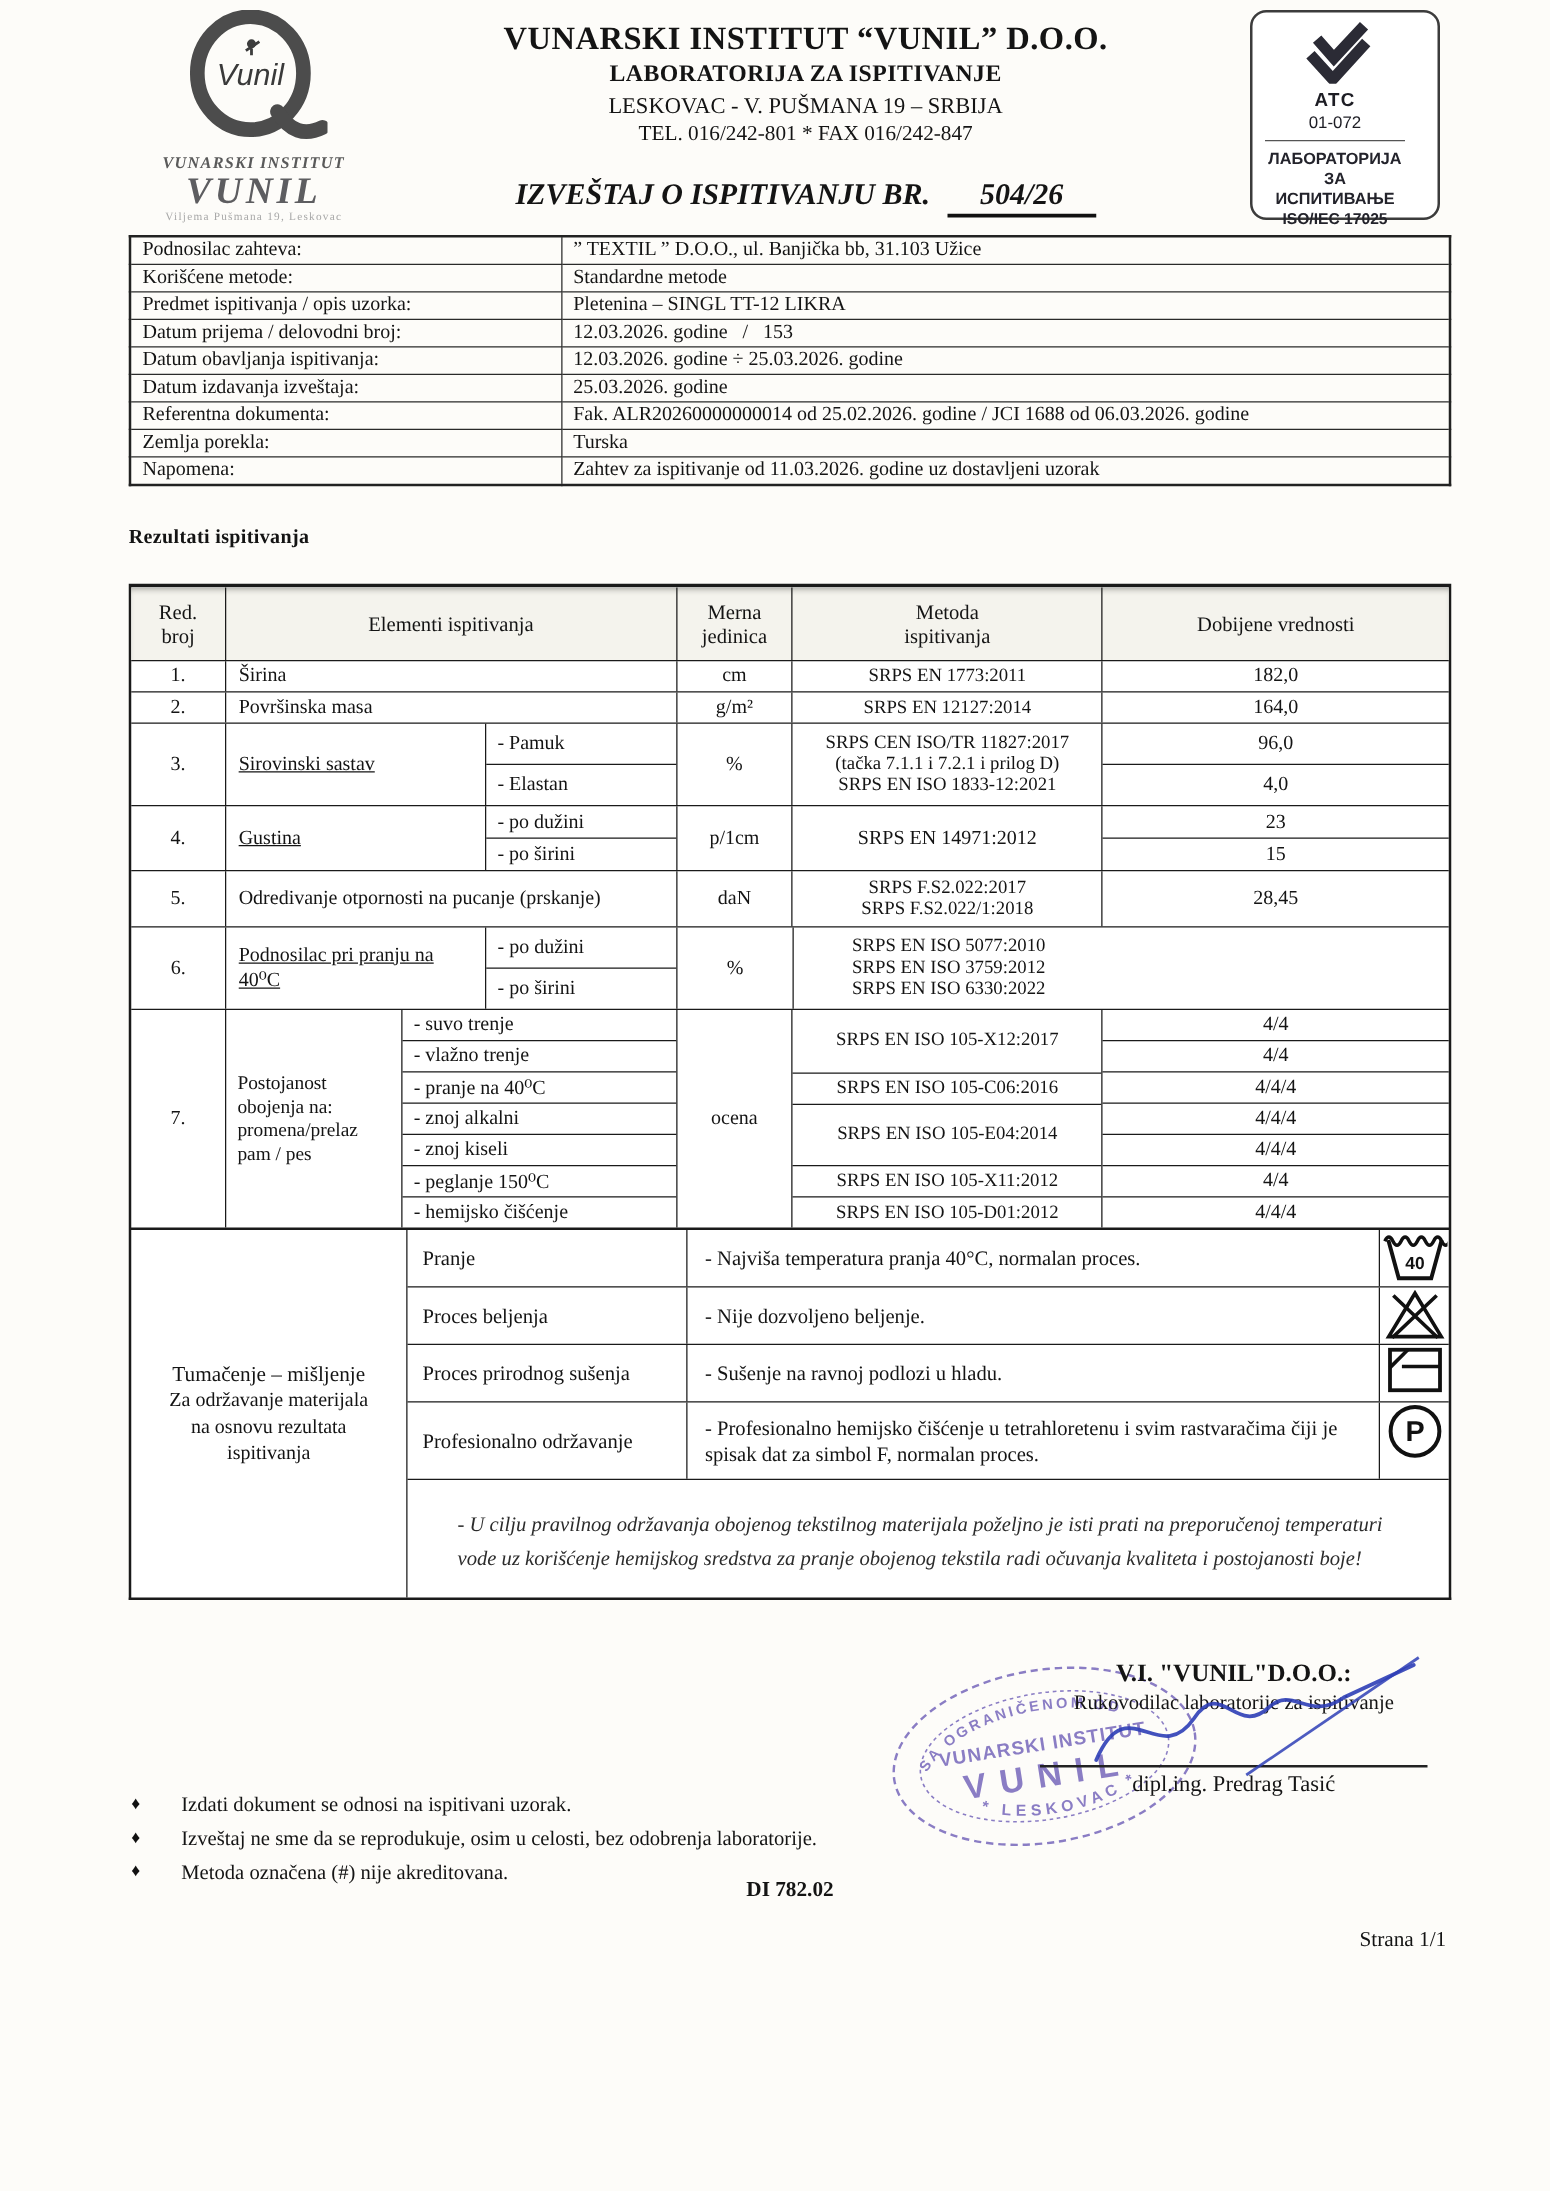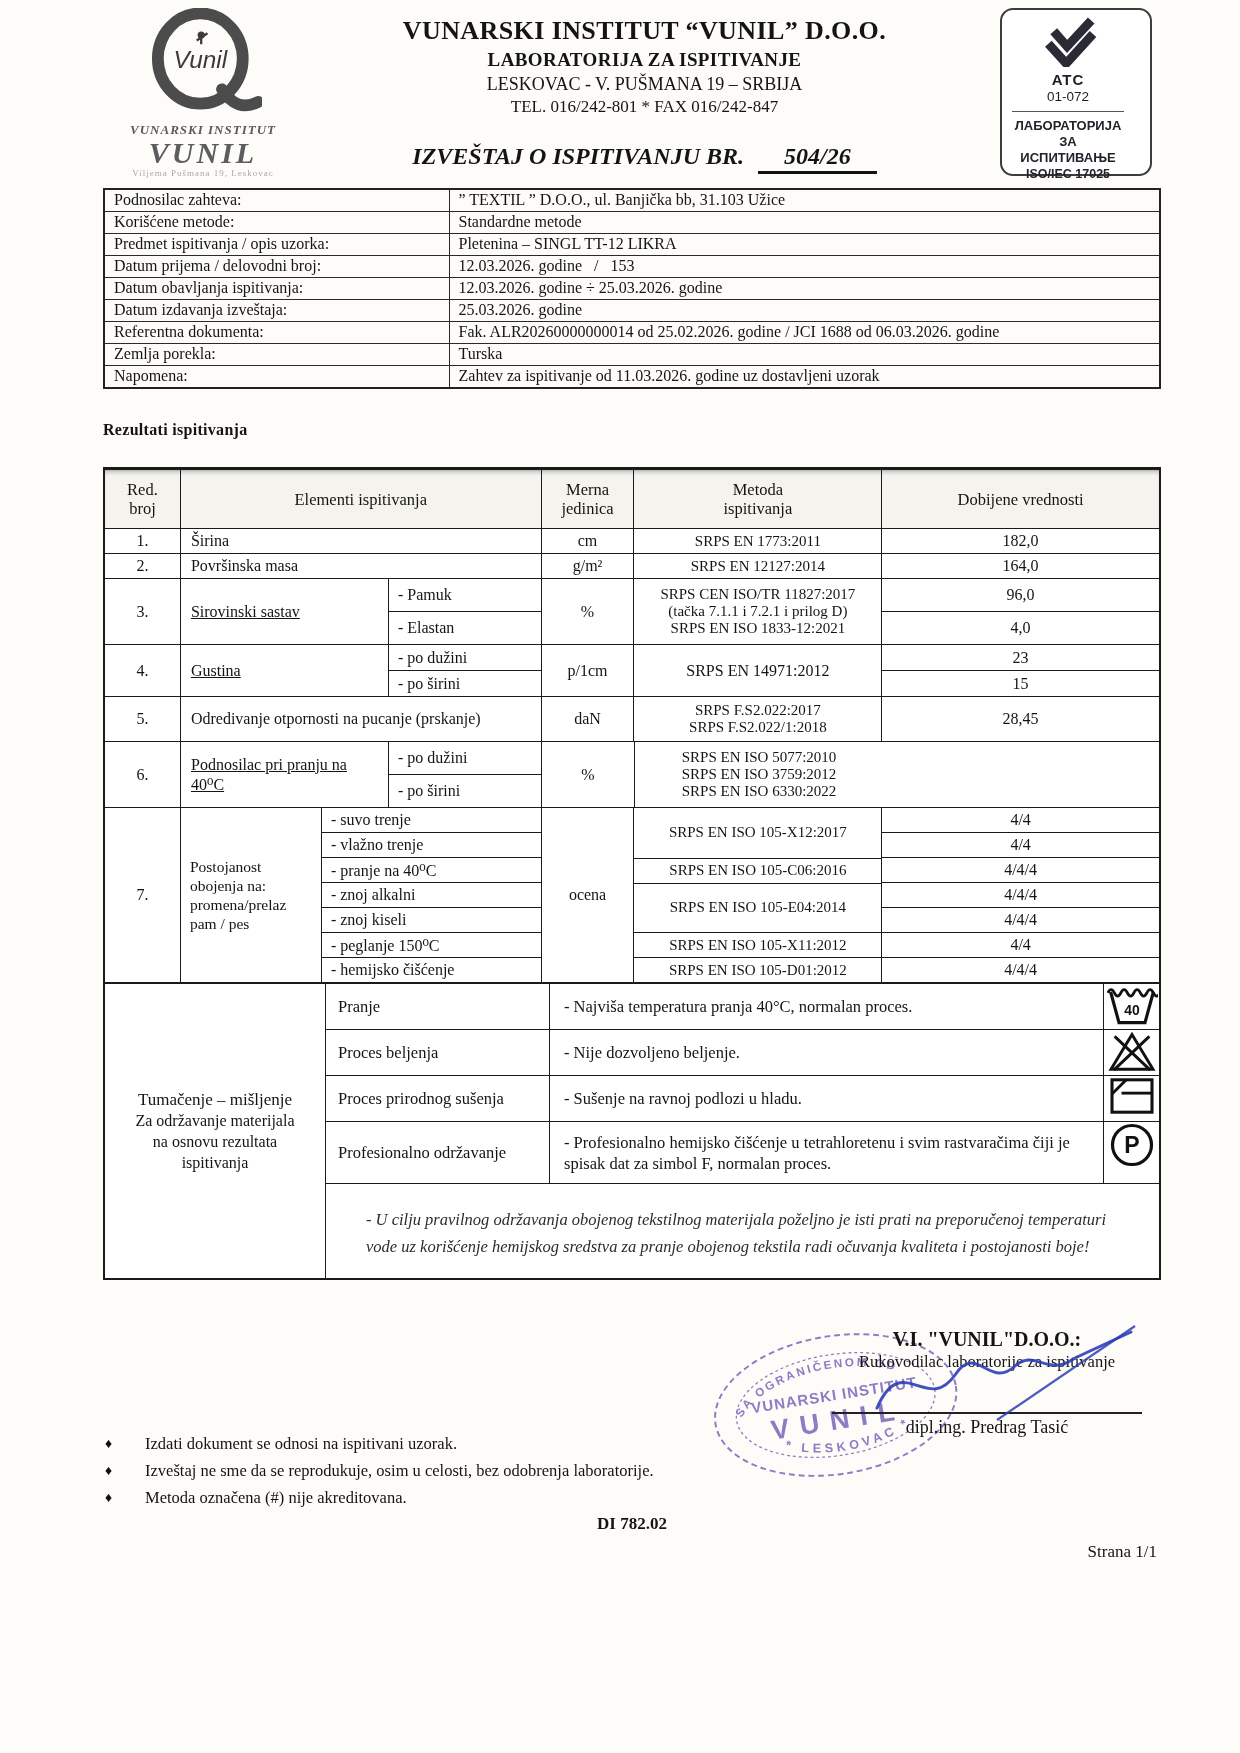--- a/index.html
+++ b/index.html
@@ -80,21 +80,21 @@
   .sig-block { position:absolute; right:0; top:48px; width:348px; text-align:center; }
   .sig-company { font-size:20px; font-weight:bold; }
   .sig-role { font-size:16.5px; margin-top:1px; }
   .sig-line { width:310px; border-bottom:2px solid #222; margin:40px auto 0 auto; }
   .sig-name { font-size:18px; margin-top:3px; }
   .sig-squiggle { position:absolute; right:14px; top:-8px; pointer-events:none; }
   .stamp { position:absolute; left:605px; top:52px; transform:rotate(-9deg); opacity:.88; }
   .bullets { position:absolute; left:2px; top:150px; }
   .bullet-row { display:flex; font-size:16.5px; line-height:27px; }
   .bullet-glyph { width:40px; color:#111; font-size:14px; }
-  .di-code { position:absolute; left:0; right:0; top:234px; text-align:center; font-weight:bold; font-size:17px; }
+  .di-code { position:absolute; left:0; right:0; top:222px; text-align:center; font-weight:bold; font-size:17px; }
   .page-num { position:absolute; right:4px; top:262px; font-size:17px; }
   svg text { font-family:"Liberation Sans",sans-serif; }
 </style>
 </head>
 <body>
 
 <div class="page">
 <div class="content">
 
   <div class="doc-header">

